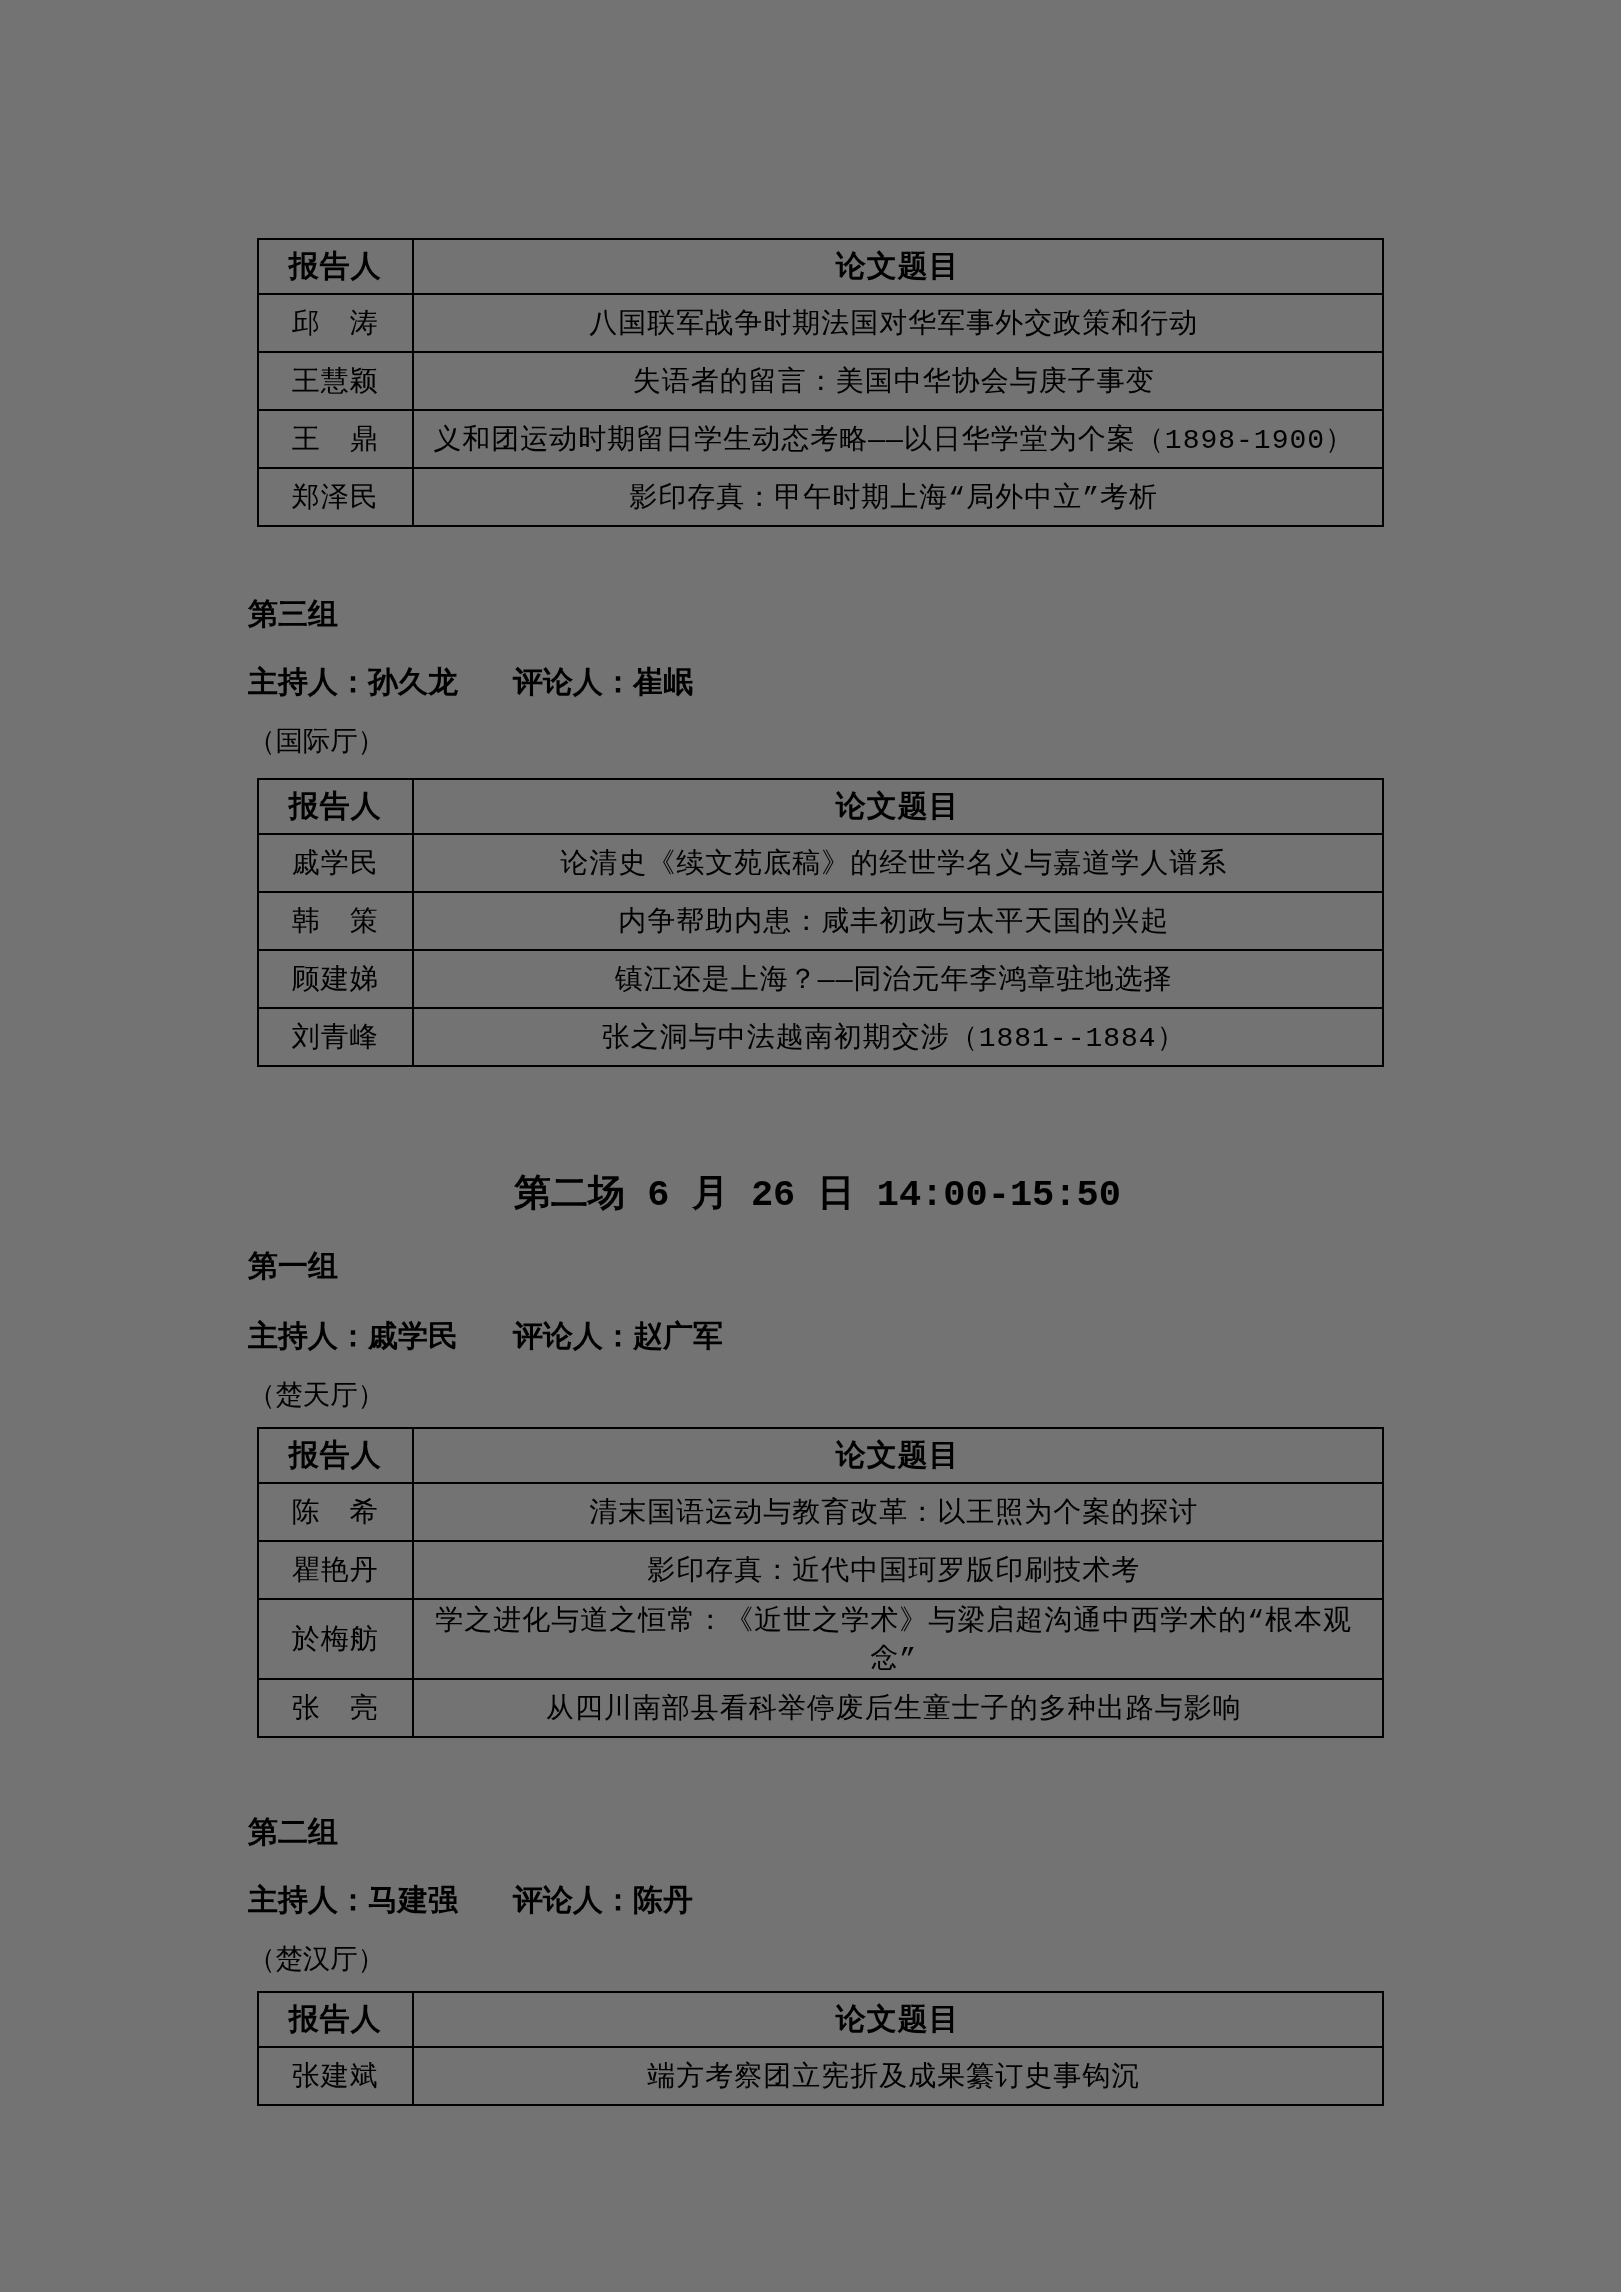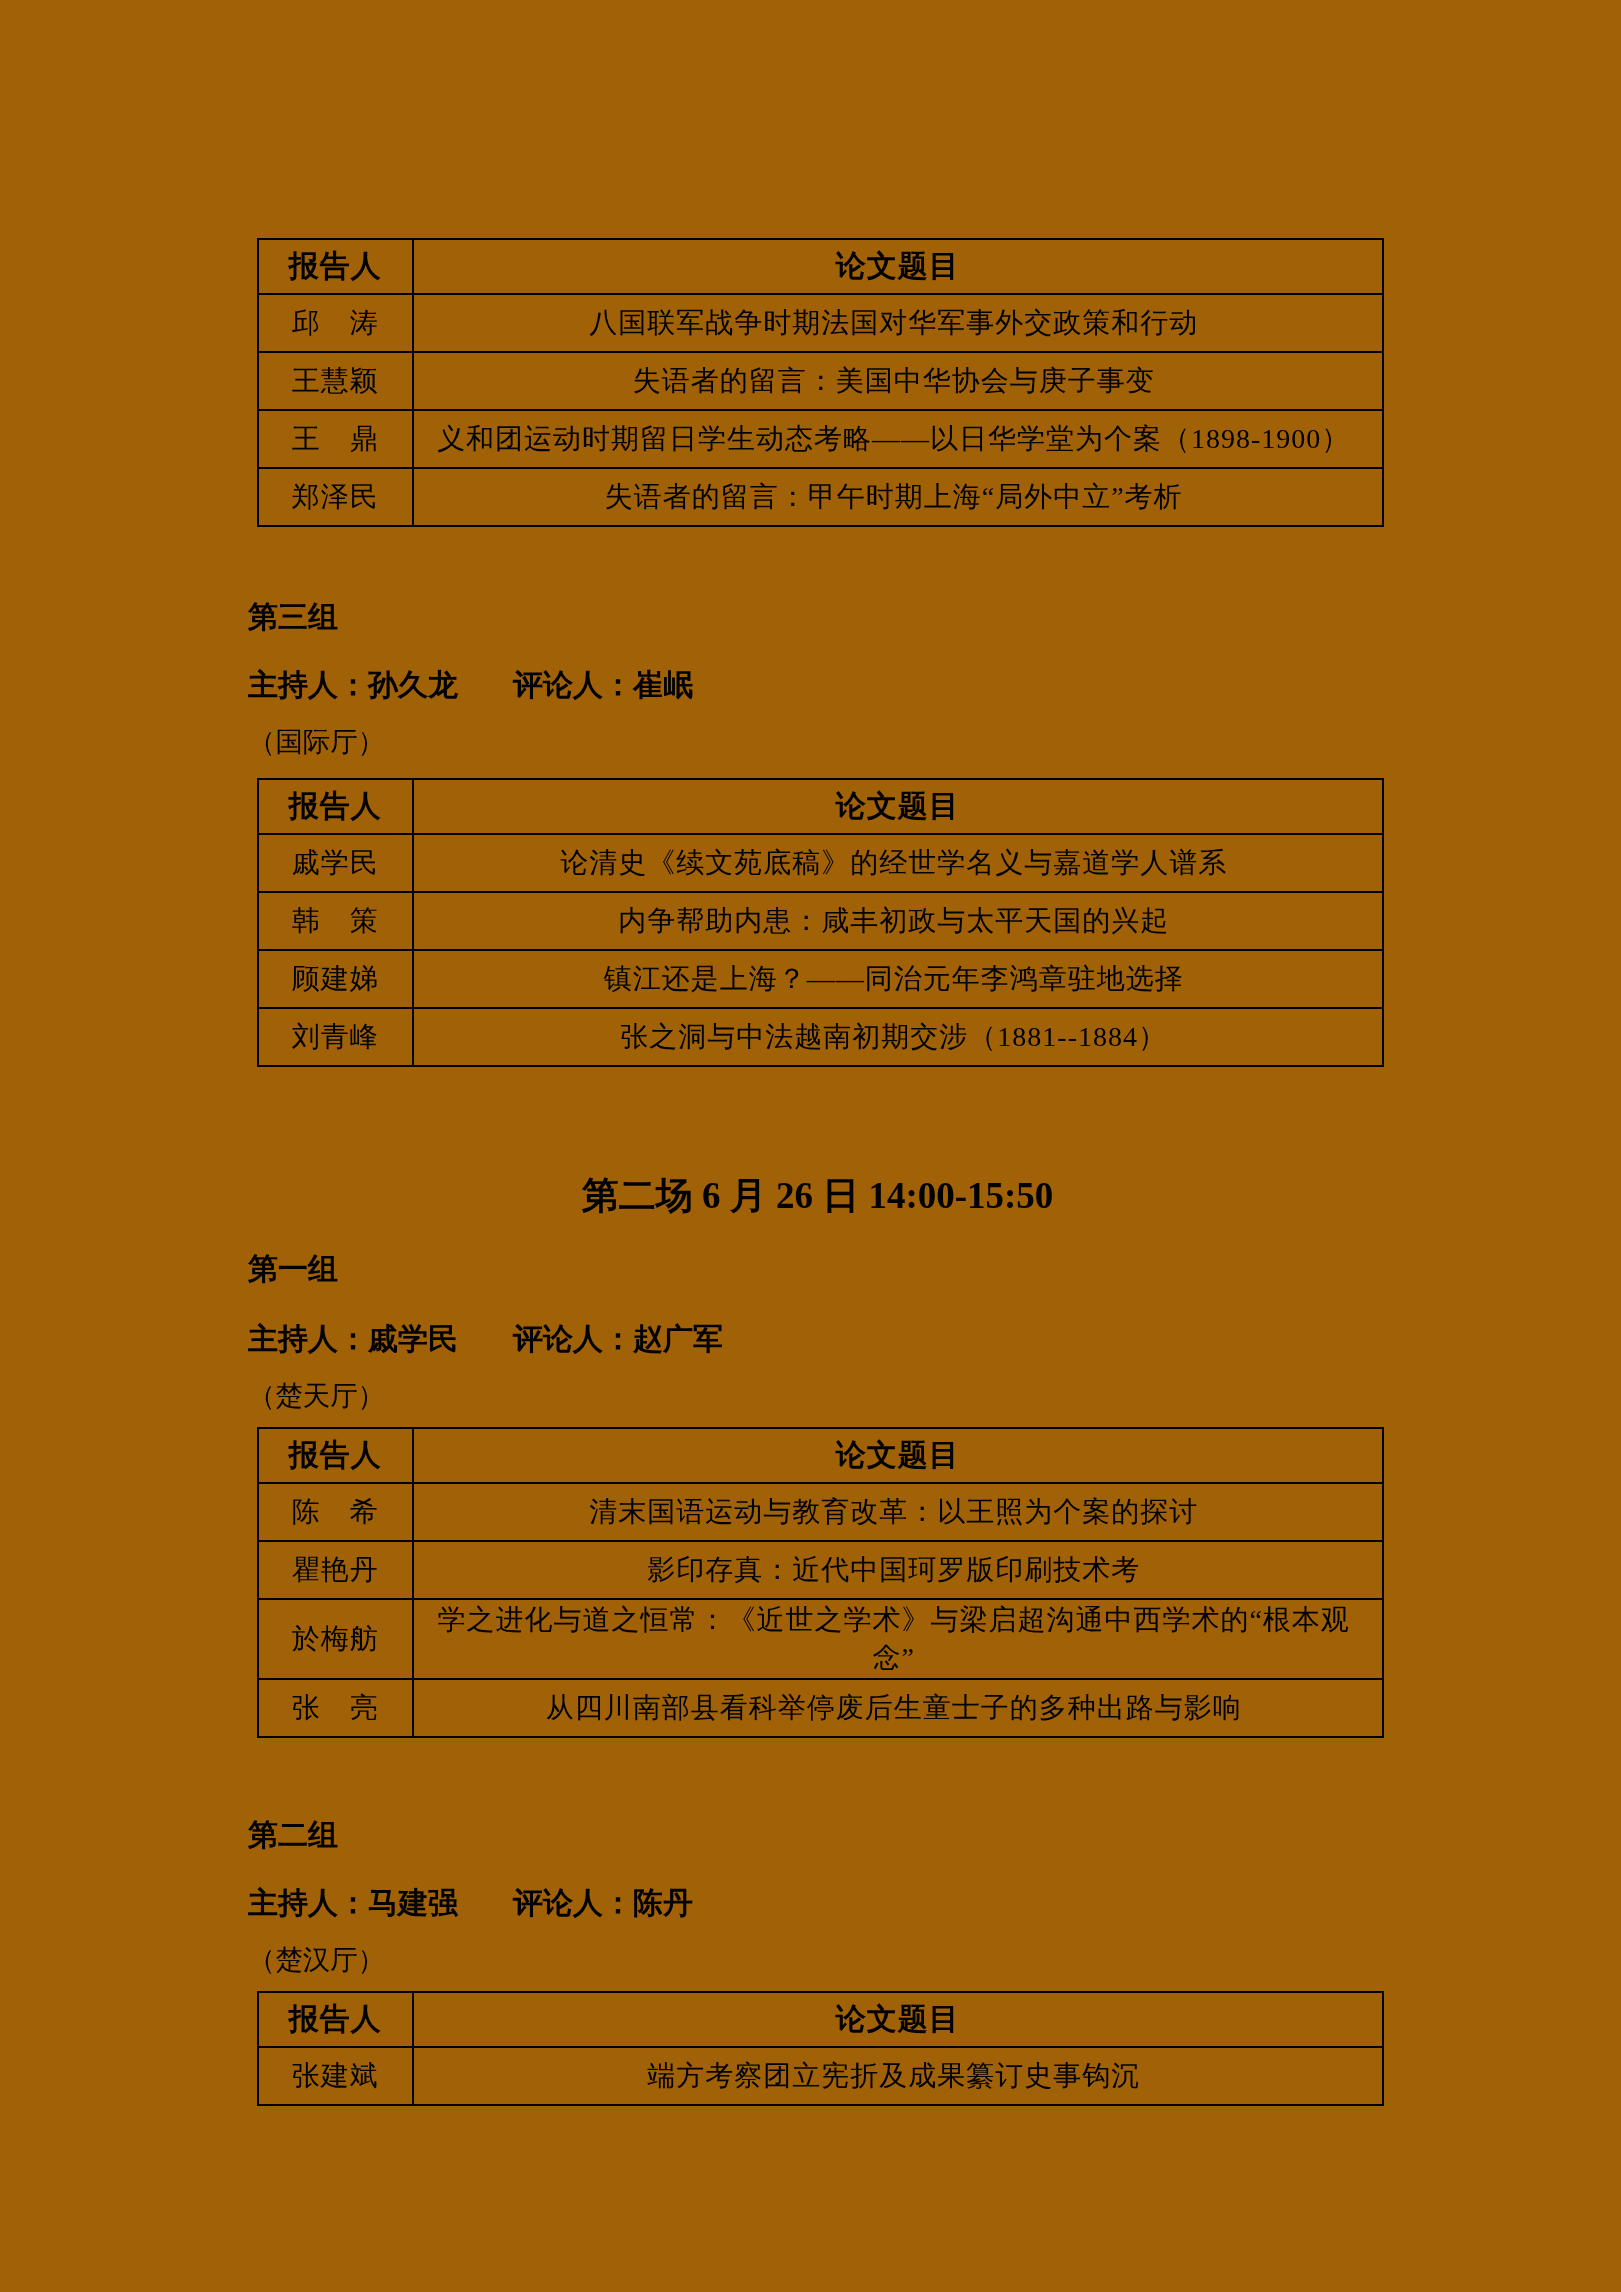--- a/index.html
+++ b/index.html
@@ -4,23 +4,23 @@
 <style>
   html, body {
     margin: 0;
     padding: 0;
     background: #ffffff;
   }
   .page {
     position: relative;
     width: 1621px;
     height: 2293px;
-    background: #a16207;
+    background: #737373;
     overflow: hidden;
-    font-family: Liberation Serif, serif;
+    font-family: Liberation Mono, monospace;
     color: #000000;
   }
   .content {
     position: absolute;
     left: 248px;
     top: 0;
     width: 1139px;
     padding-top: 238px;
   }
   table.papers {
@@ -117,21 +117,21 @@
         <tr>
           <td class="speaker">王慧颖</td>
           <td class="title">失语者的留言：美国中华协会与庚子事变</td>
         </tr>
         <tr>
           <td class="speaker">王　鼎</td>
           <td class="title">义和团运动时期留日学生动态考略——以日华学堂为个案（1898-1900）</td>
         </tr>
         <tr>
           <td class="speaker">郑泽民</td>
-          <td class="title">失语者的留言：甲午时期上海“局外中立”考析</td>
+          <td class="title">影印存真：甲午时期上海“局外中立”考析</td>
         </tr>
       </tbody>
     </table>
 
     <p class="group-heading">第三组</p>
     <p class="hosts">
       <span class="host">主持人：孙久龙</span><span class="commentator">评论人：崔岷</span>
     </p>
     <p class="room">（国际厅）</p>
 

